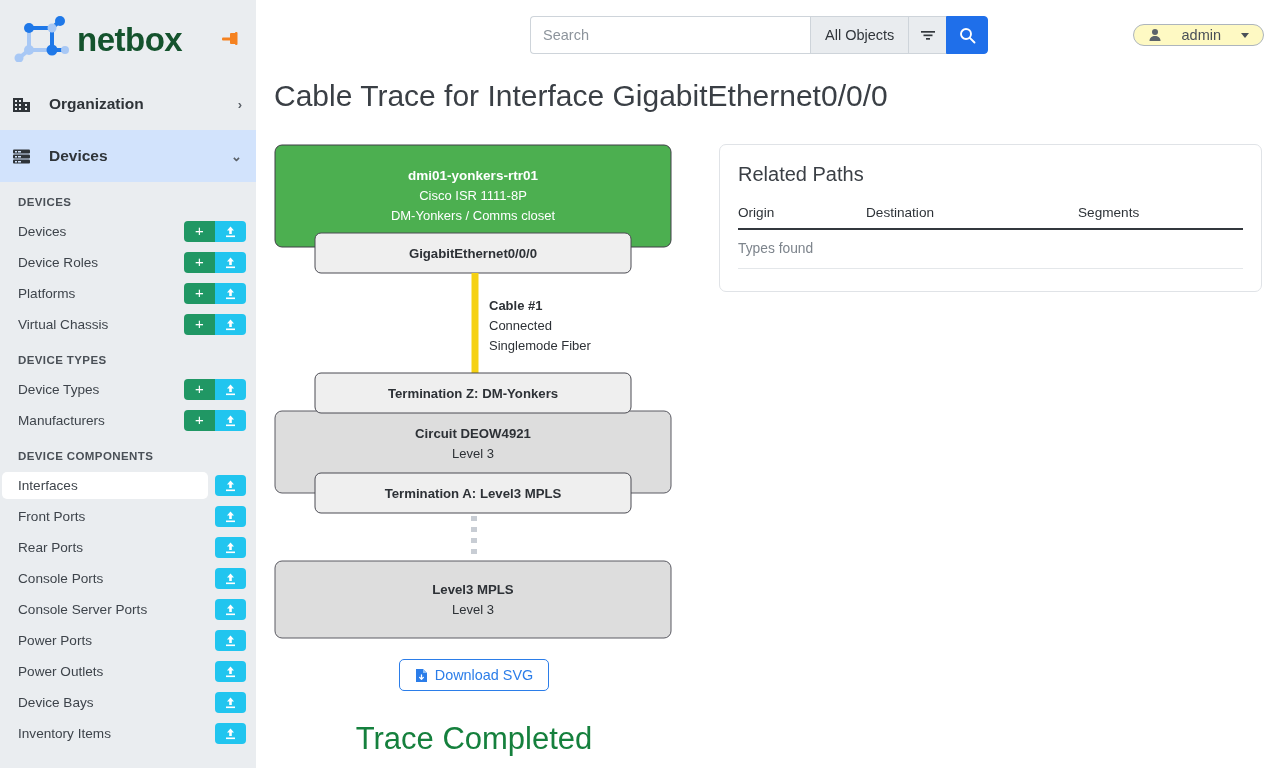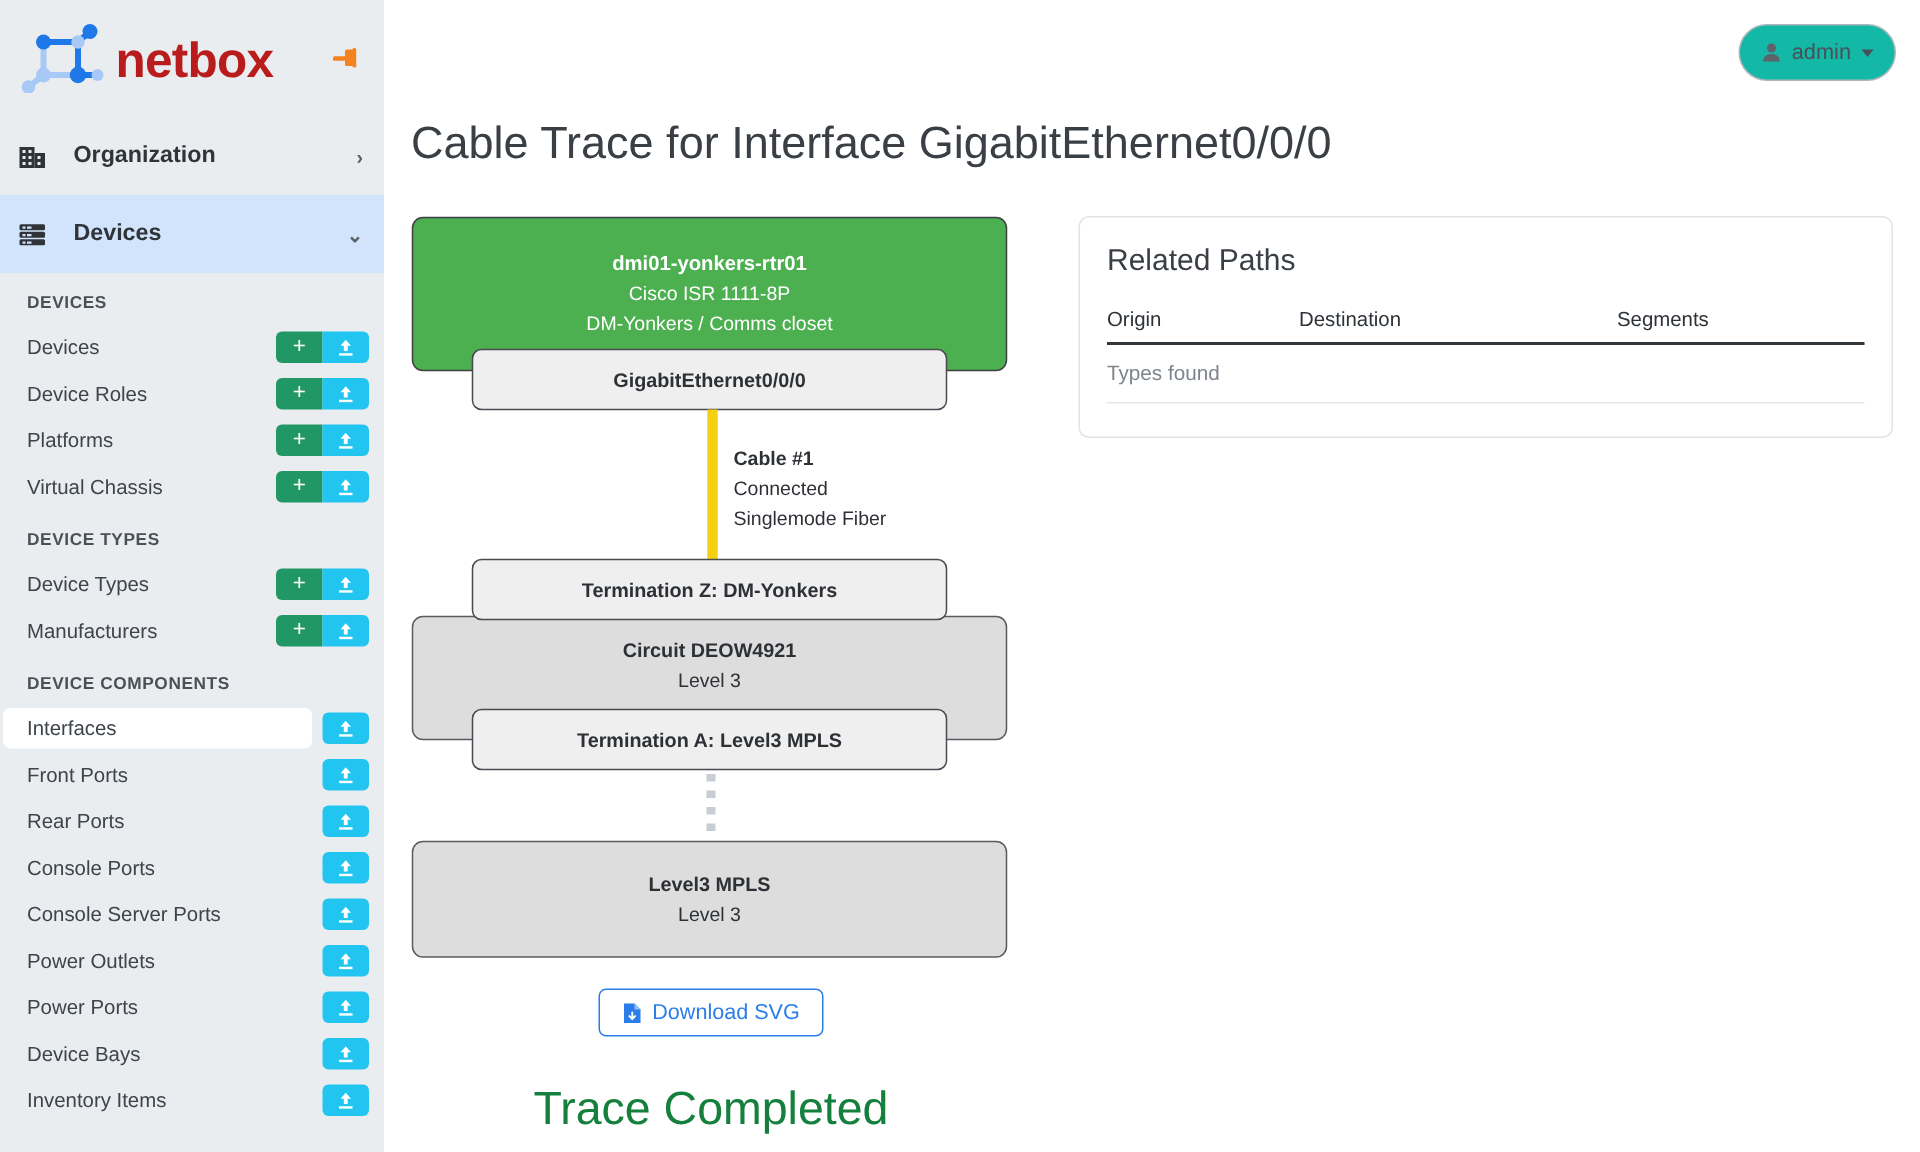--- a/index.html
+++ b/index.html
@@ -17,21 +17,21 @@
     background: #eaedf0;
     overflow: hidden;
     position: relative;
   }
   .brand-row {
     height: 78px; display: flex; align-items: center;
     padding: 0 16px 0 14px;
   }
   .logo-wrap { display: flex; align-items: center; gap: 7px; flex: 1; }
   .logo-mark { width: 56px; height: 46px; flex: none; }
-  .logo-word { font-size: 33px; font-weight: 700; color: #b91c1c;
+  .logo-word { font-size: 33px; font-weight: 700; color: #14532d;
     letter-spacing: -0.5px; line-height: 1; }
   .pin-icon { width: 18px; height: 16px; flex: none; }
 
   .nav-group {
     display: flex; align-items: center;
     height: 52px; padding: 0 14px 0 12px;
     cursor: pointer;
   }
   .nav-group.active { background: #d2e3fc; }
   .nav-group .gicon { width: 26px; flex: none; display: flex; align-items: center; }
@@ -103,24 +103,24 @@
     cursor: pointer;
   }
   .search-btn {
     height: 38px; width: 42px;
     display: flex; align-items: center; justify-content: center;
     background: #1f6fea; border: 1px solid #1f6fea;
     border-radius: 0 4px 4px 0; cursor: pointer;
   }
   .user-btn {
     margin-left: auto;
-    display: flex; align-items: center; gap: 7px;
-    height: 38px; padding: 0 14px;
+    display: flex; align-items: center; gap: 20px;
+    height: 22px; padding: 0 14px;
     border: 1px solid #adb5bd; border-radius: 20px;
-    background: #14b8a6; color: #4a5058; font-size: 14.5px;
+    background: #fef9c3; color: #4a5058; font-size: 14.5px;
     cursor: pointer;
   }
   .caret { width: 0; height: 0; border-left: 4.5px solid transparent;
     border-right: 4.5px solid transparent; border-top: 5.5px solid #4a5058; }
 
   .page-title {
     font-size: 30px; font-weight: 400; color: #3a3f45;
     padding: 8px 0 0 18px; line-height: 1.2;
   }
 
@@ -384,44 +384,44 @@
         <span class="btn-imp solo">
           <svg width="11" height="12" viewBox="0 0 11 12">
               <path d="M5.5 0.5 L9 4.5 H6.8 V8 H4.2 V4.5 H2 Z" fill="#fff"></path>
               <rect x="1" y="9.5" width="9" height="1.6" fill="#fff"></rect>
             </svg>
         </span>
       </span>
     </div>
 
     <div class="nav-item">
+      <span class="label">Power Ports</span>
+      <span class="btn-pair">
+        <span class="btn-imp solo">
+          <svg width="11" height="12" viewBox="0 0 11 12">
+              <path d="M5.5 0.5 L9 4.5 H6.8 V8 H4.2 V4.5 H2 Z" fill="#fff"></path>
+              <rect x="1" y="9.5" width="9" height="1.6" fill="#fff"></rect>
+            </svg>
+        </span>
+      </span>
+    </div>
+
+    <div class="nav-item">
       <span class="label">Power Outlets</span>
       <span class="btn-pair">
         <span class="btn-imp solo">
           <svg width="11" height="12" viewBox="0 0 11 12">
               <path d="M5.5 0.5 L9 4.5 H6.8 V8 H4.2 V4.5 H2 Z" fill="#fff"></path>
               <rect x="1" y="9.5" width="9" height="1.6" fill="#fff"></rect>
             </svg>
         </span>
       </span>
     </div>
 
     <div class="nav-item">
-      <span class="label">Power Ports</span>
-      <span class="btn-pair">
-        <span class="btn-imp solo">
-          <svg width="11" height="12" viewBox="0 0 11 12">
-              <path d="M5.5 0.5 L9 4.5 H6.8 V8 H4.2 V4.5 H2 Z" fill="#fff"></path>
-              <rect x="1" y="9.5" width="9" height="1.6" fill="#fff"></rect>
-            </svg>
-        </span>
-      </span>
-    </div>
-
-    <div class="nav-item">
       <span class="label">Device Bays</span>
       <span class="btn-pair">
         <span class="btn-imp solo">
           <svg width="11" height="12" viewBox="0 0 11 12">
               <path d="M5.5 0.5 L9 4.5 H6.8 V8 H4.2 V4.5 H2 Z" fill="#fff"></path>
               <rect x="1" y="9.5" width="9" height="1.6" fill="#fff"></rect>
             </svg>
         </span>
       </span>
     </div>
@@ -436,20 +436,39 @@
             </svg>
         </span>
       </span>
     </div>
 
   </aside>
 
   <section class="main">
 
     <div class="topbar">
+      <div class="search-wrap">
+        <input class="search-input" type="text" placeholder="Search" style="">
+        <div class="scope-btn">
+          <span>All Objects</span>
+        </div>
+        <div class="filter-btn">
+          <svg width="16" height="14" viewBox="0 0 16 14">
+            <rect x="1" y="3" width="14" height="1.7" fill="#33383d"></rect>
+            <rect x="3.5" y="6.5" width="9" height="1.7" fill="#33383d"></rect>
+            <rect x="6" y="10" width="4" height="1.7" fill="#33383d"></rect>
+          </svg>
+        </div>
+        <div class="search-btn">
+          <svg width="17" height="17" viewBox="0 0 17 17">
+            <circle cx="7" cy="7" r="5" fill="none" stroke="#fff" stroke-width="1.9"></circle>
+            <line x1="10.8" y1="10.8" x2="15.5" y2="15.5" stroke="#fff" stroke-width="1.9" stroke-linecap="round"></line>
+          </svg>
+        </div>
+      </div>
 
       <div class="user-btn">
         <svg width="14" height="14" viewBox="0 0 14 14">
           <circle cx="7" cy="4" r="3" fill="#5c636a"></circle>
           <path d="M1.5 13 C1.5 9.5 4 8 7 8 C10 8 12.5 9.5 12.5 13 Z" fill="#5c636a"></path>
         </svg>
         <span>admin</span>
         <span class="caret"></span>
       </div>
     </div>

